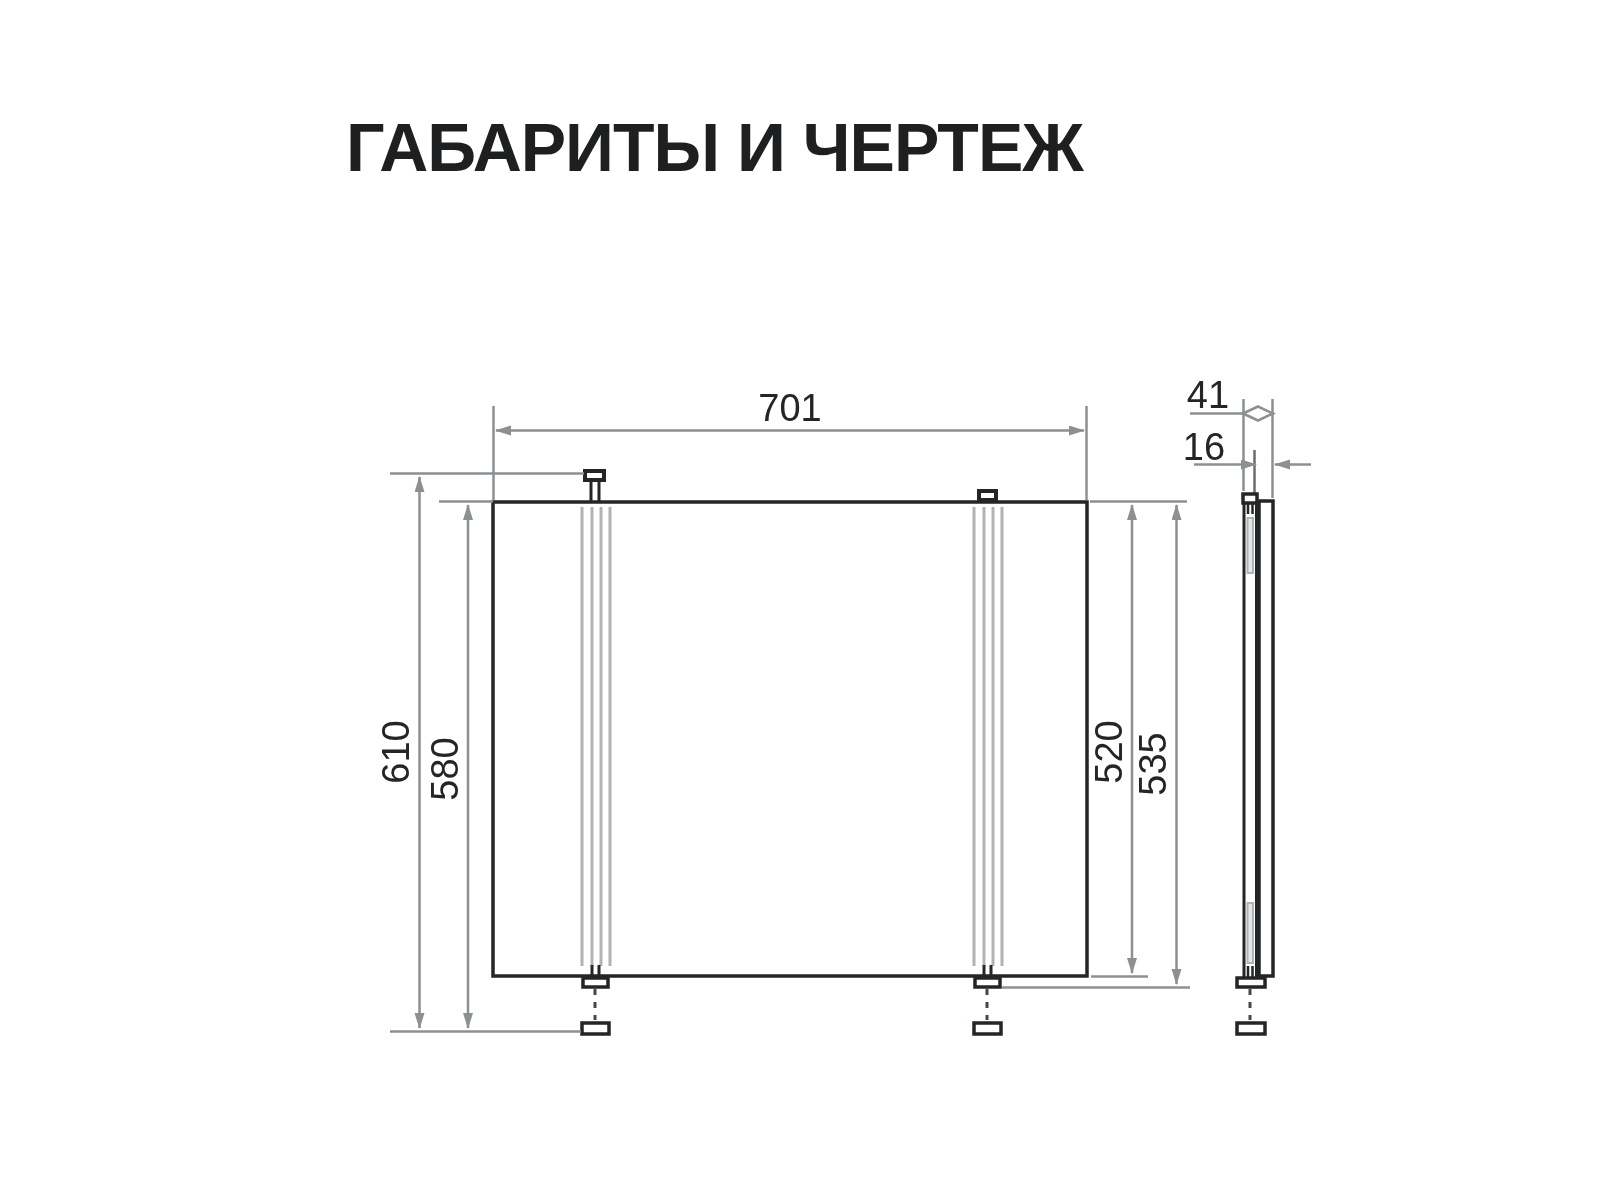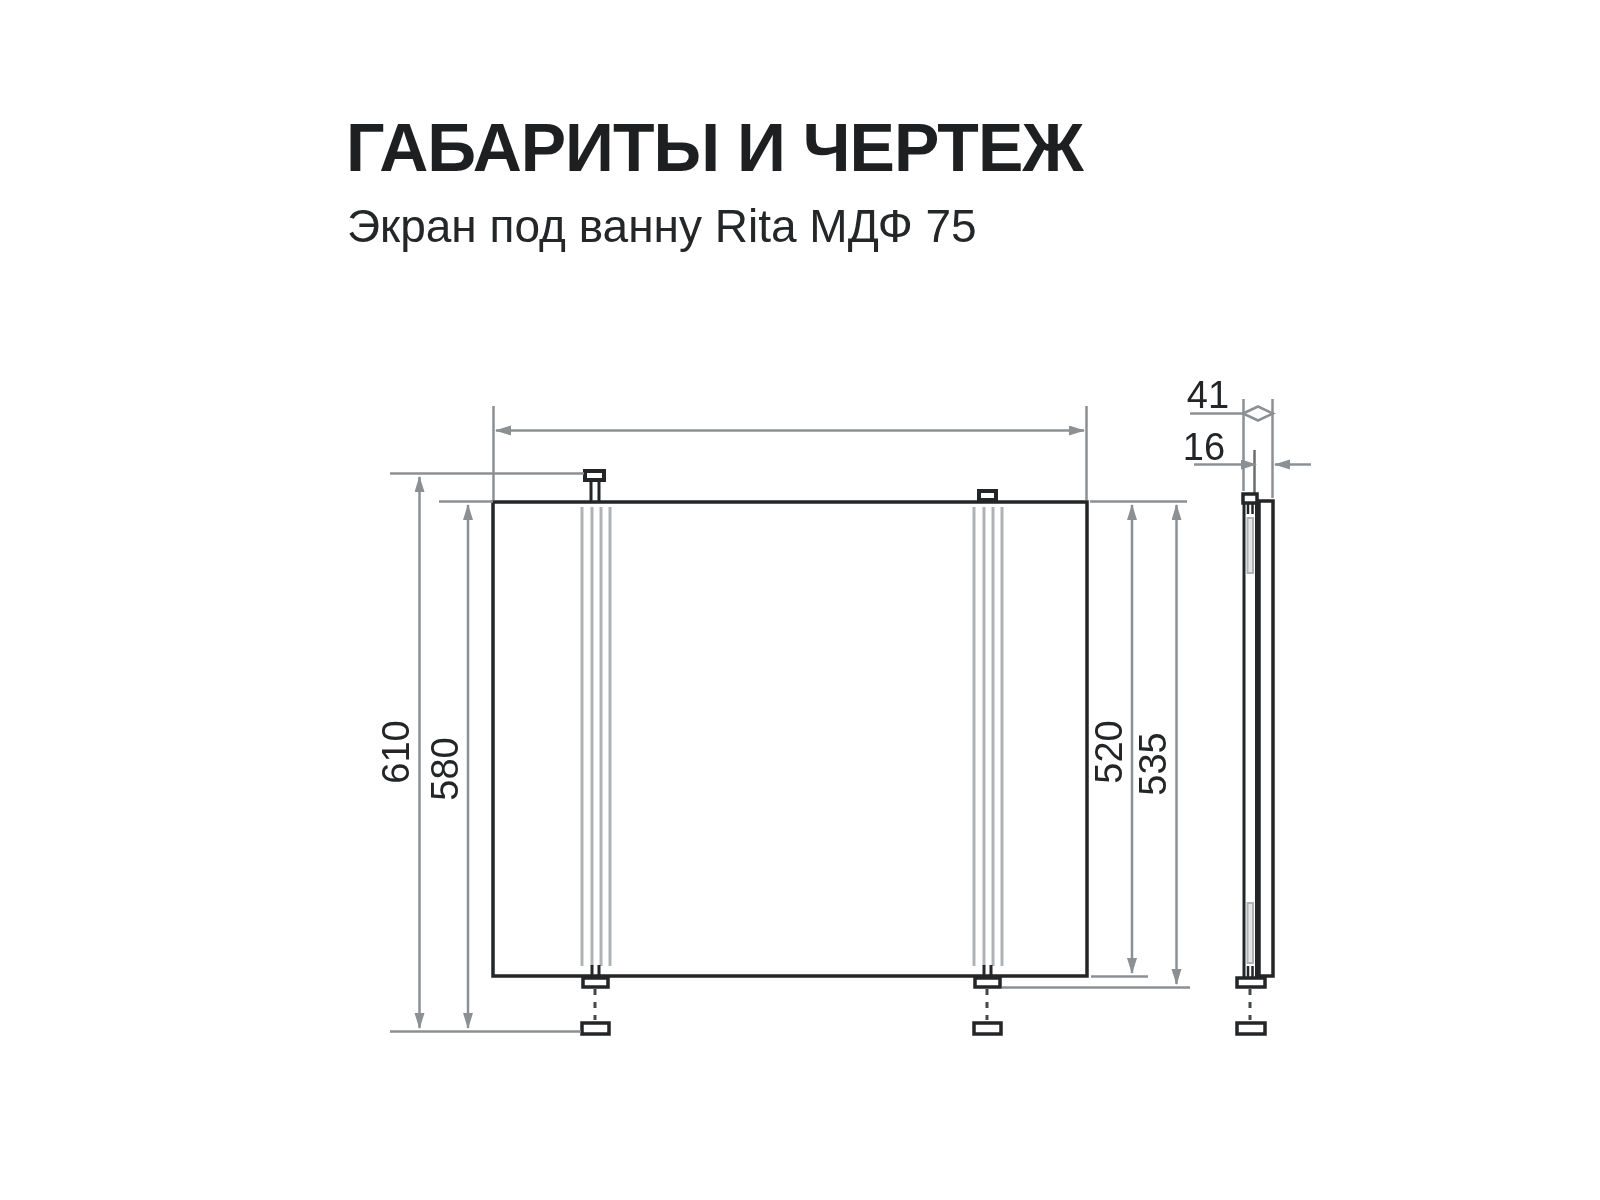--- a/index.html
+++ b/index.html
@@ -30,21 +30,20 @@
     text-align:center;line-height:42px;white-space:nowrap;
   }
   .dim-label.rot{transform:rotate(-90deg);transform-origin:center center;}
 </style>
 </head>
 <body>
 
 <div class="canvas">
 
   <h1 class="page-title">ГАБАРИТЫ И ЧЕРТЕЖ</h1>
-  <div class="page-subtitle">Экран под ванну Rita МДФ 75</div>
 
   <svg class="drawing-svg" width="1600" height="1200" viewBox="0 0 1600 1200" xmlns="http://www.w3.org/2000/svg">
     <defs>
       <marker id="arr" markerUnits="userSpaceOnUse" markerWidth="18" markerHeight="12" refX="15" refY="5" orient="auto-start-reverse">
         <path d="M0,0 L16,5 L0,10 Z" fill="#8c9093"></path>
       </marker>
     </defs>
 
     <g>
 
@@ -154,20 +153,21 @@
         <path d="M1199,413.5 L1214,406.5 L1229,413.5 L1214,420.5 Z" fill="#ffffff"></path>
       </g>
 
       <g>
         <line x1="1150" y1="464.5" x2="1212" y2="464.5" marker-end="url(#arr)"></line>
         <line x1="1267" y1="464.5" x2="1231" y2="464.5" marker-end="url(#arr)"></line>
       </g>
     </g>
   </svg>
 
+  <div class="dim-label" style="left:646px;top:387px;width:200px;">701</div>
 
   <div class="dim-label rot" style="left:292px;top:731px;width:120px;">610</div>
 
   <div class="dim-label rot" style="left:341px;top:748px;width:120px;">580</div>
 
   <div class="dim-label rot" style="left:1005px;top:731px;width:120px;">520</div>
 
   <div class="dim-label rot" style="left:1049px;top:743px;width:120px;">535</div>
 
   <div class="dim-label" style="left:1134px;top:374px;width:60px;">41</div>

